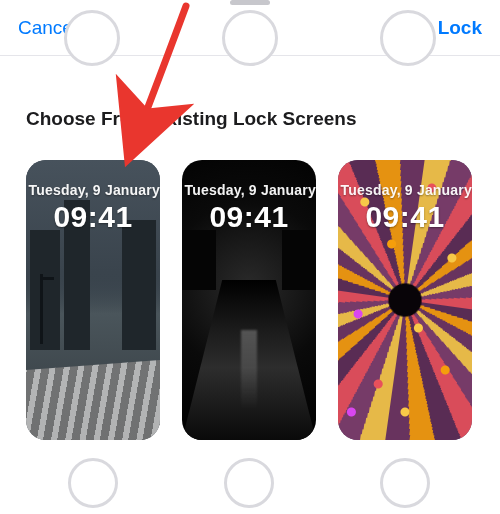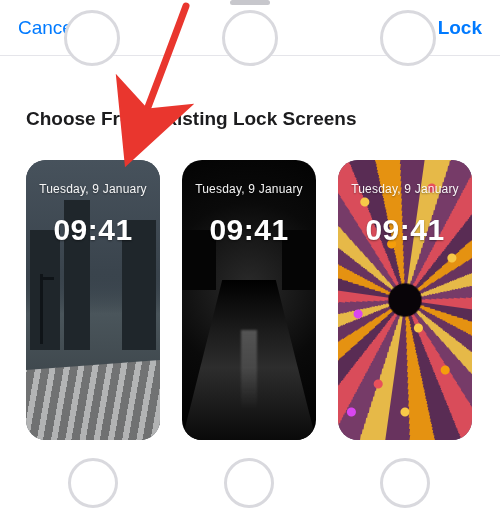--- a/index.html
+++ b/index.html
@@ -31,22 +31,22 @@
     display: flex; gap: 22px; padding: 30px 26px 0 26px;
   }
   .card {
     width: 134px; height: 280px; border-radius: 20px; position: relative; overflow: hidden;
     cursor: pointer; flex-shrink: 0;
   }
   .ls-overlay {
     position: absolute; top: 22px; left: 0; right: 0; text-align: center; color: #fff;
     text-shadow: 0 1px 2px rgba(0,0,0,0.4);
   }
-  .ls-date { font-size: 12px; font-weight: 400; letter-spacing: .2px; opacity: .95; }
-  .ls-time { font-size: 30px; font-weight: 600; margin-top: 17px; letter-spacing: .5px; }
+  .ls-date { font-size: 14px; font-weight: 700; letter-spacing: .2px; opacity: .95; text-align: right; }
+  .ls-time { font-size: 30px; font-weight: 600; margin-top: 2px; letter-spacing: .5px; }
   
   .card1 { background: linear-gradient(#3a4651, #2f3a43 35%, #4a555b 55%, #333a3f 100%); }
   .c1-sky { position:absolute; inset:0; background: linear-gradient(#47525c, #3a444d 40%, transparent 55%); }
   .c1-bld { position:absolute; bottom:90px; width:30px; background:#1f262b; }
   .c1-road { position:absolute; bottom:0; left:0; right:0; height:100px;
     background: repeating-linear-gradient(100deg, #c8c8c8 0 6px, #7a7a7a 6px 14px);
     clip-path: polygon(0 30%, 100% 20%, 100% 100%, 0 100%);
     opacity:.85;
   }
   .c1-pole { position:absolute; bottom:96px; left:14px; width:3px; height:70px; background:#0f1418; }

